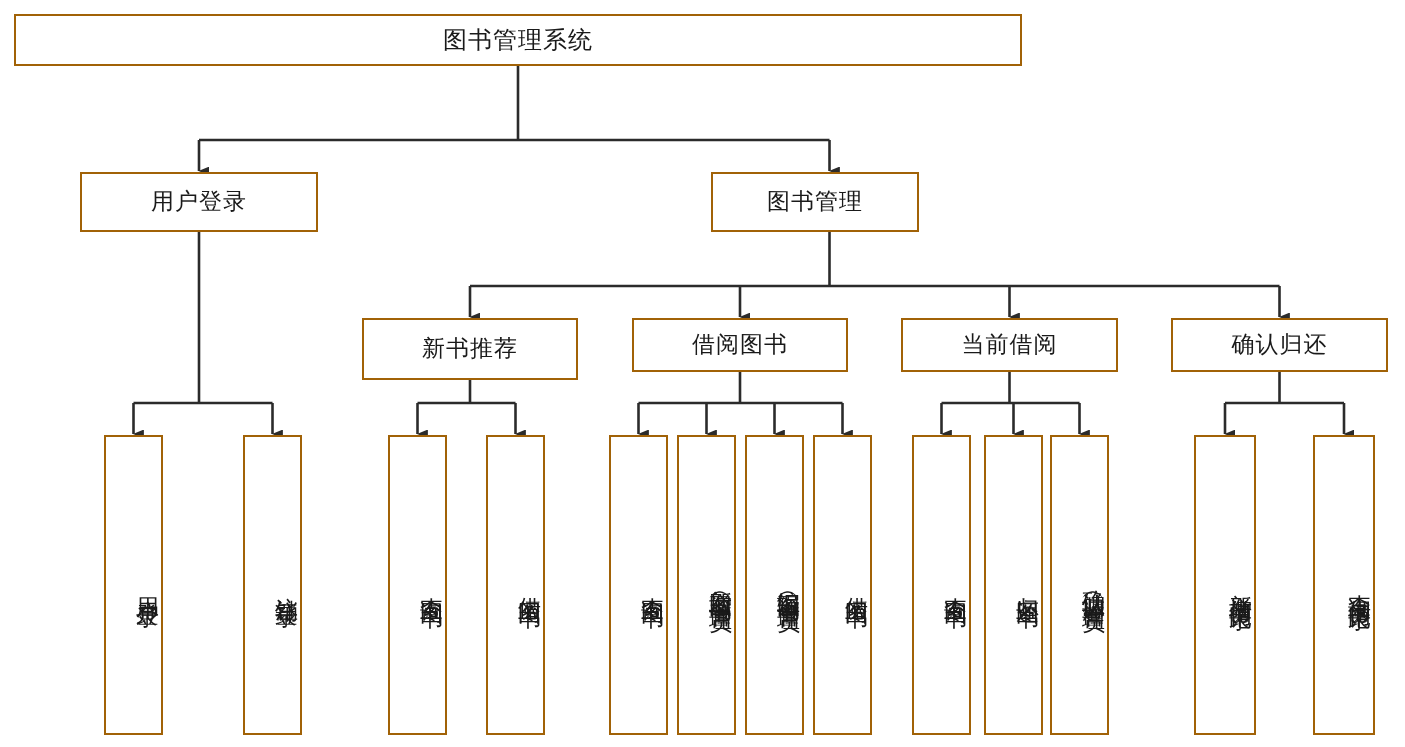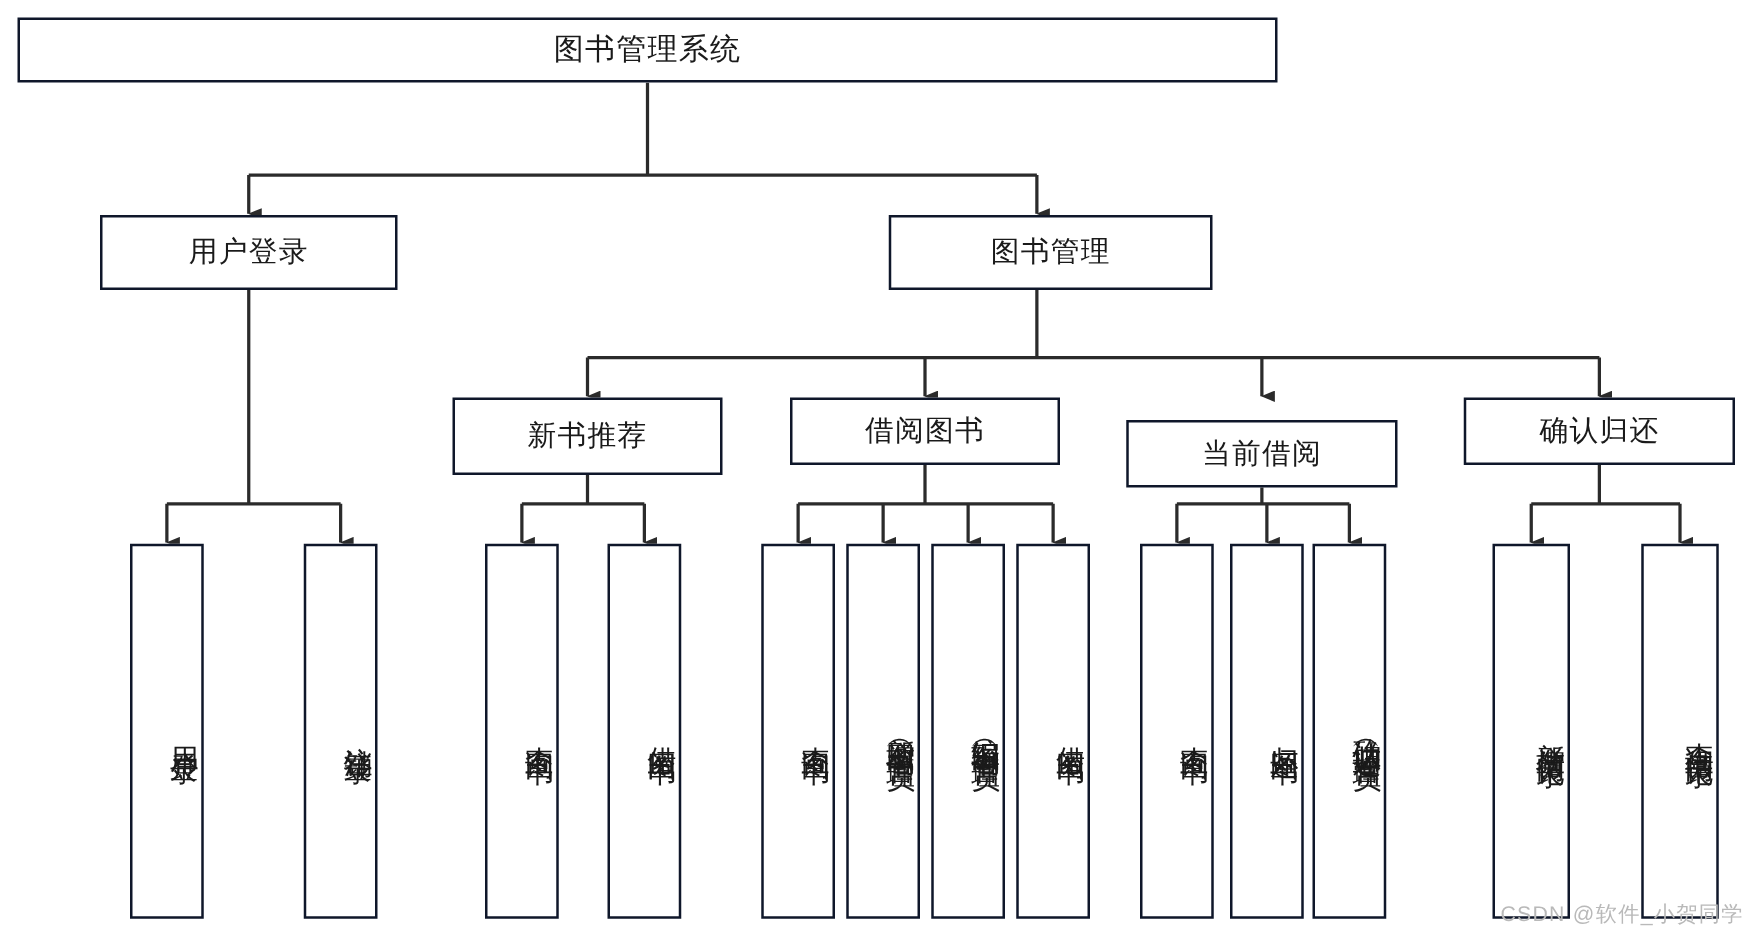--- a/index.html
+++ b/index.html
@@ -22,21 +22,21 @@
     position: absolute;
     left: 0;
     top: 0;
     width: 1405px;
     height: 747px;
     pointer-events: none;
   }
   .node {
     position: absolute;
     box-sizing: border-box;
-    border: 2px solid #0f172a;
+    border: 2px solid #a16207;
     background: #ffffff;
     display: flex;
     align-items: center;
     justify-content: center;
     color: #1a1a1a;
   }
   .node.horiz {
     font-size: 23px;
     letter-spacing: 1px;
     line-height: 1.2;
@@ -118,30 +118,30 @@
       </g>
   </svg>
 
   <div id="nodes-layer">
       <div class="node horiz root" style="left: 14px; top: 14px; width: 1008px; height: 52px;">
         <span class="hlabel">图书管理系统</span>
       </div>
       <div class="node horiz" style="left: 80px; top: 172px; width: 238px; height: 60px;">
         <span class="hlabel">用户登录</span>
       </div>
-      <div class="node horiz" style="left: 711px; top: 172px; width: 259px; height: 60px;">
+      <div class="node horiz" style="left: 711px; top: 172px; width: 208px; height: 60px;">
         <span class="hlabel">图书管理</span>
       </div>
       <div class="node horiz" style="left: 362px; top: 318px; width: 216px; height: 62px;">
         <span class="hlabel">新书推荐</span>
       </div>
       <div class="node horiz" style="left: 632px; top: 318px; width: 216px; height: 54px;">
         <span class="hlabel">借阅图书</span>
       </div>
-      <div class="node horiz" style="left: 901px; top: 318px; width: 217px; height: 54px; margin-top: 18px;">
+      <div class="node horiz" style="left: 901px; top: 318px; width: 217px; height: 54px;">
         <span class="hlabel">当前借阅</span>
       </div>
       <div class="node horiz" style="left: 1171px; top: 318px; width: 217px; height: 54px;">
         <span class="hlabel">确认归还</span>
       </div>
       <div class="node vert" style="left: 104px; top: 435px; width: 59px; height: 300px;">
         <span class="vlabel">用户登录</span>
       </div>
       <div class="node vert" style="left: 243px; top: 435px; width: 59px; height: 300px;">
         <span class="vlabel">注销登录</span>
@@ -174,14 +174,13 @@
         <span class="vlabel">确认归还（管理员）</span>
       </div>
       <div class="node vert" style="left: 1194px; top: 435px; width: 62px; height: 300px;">
         <span class="vlabel">新增借阅记录</span>
       </div>
       <div class="node vert" style="left: 1313px; top: 435px; width: 62px; height: 300px;">
         <span class="vlabel">查询借阅记录</span>
       </div>
     </div>
 
-  <div class="watermark">CSDN @软件_小贺同学</div>
 </div>
 
 </body></html>

